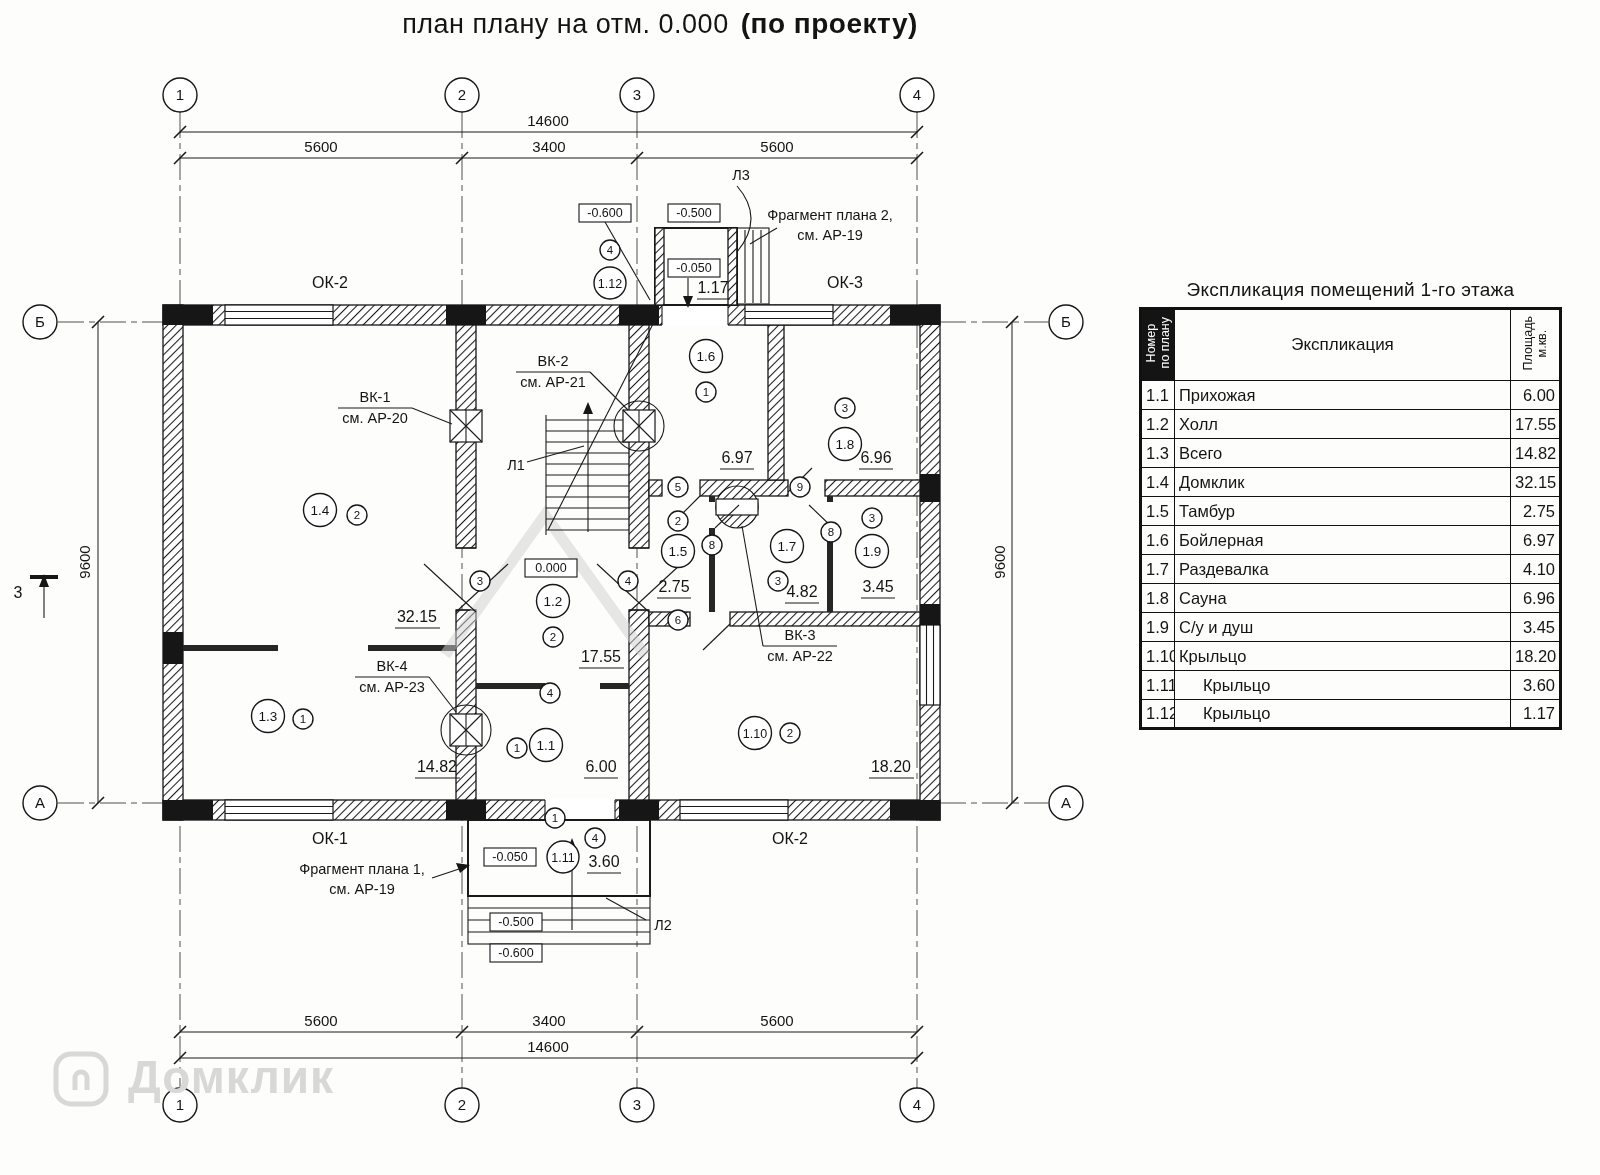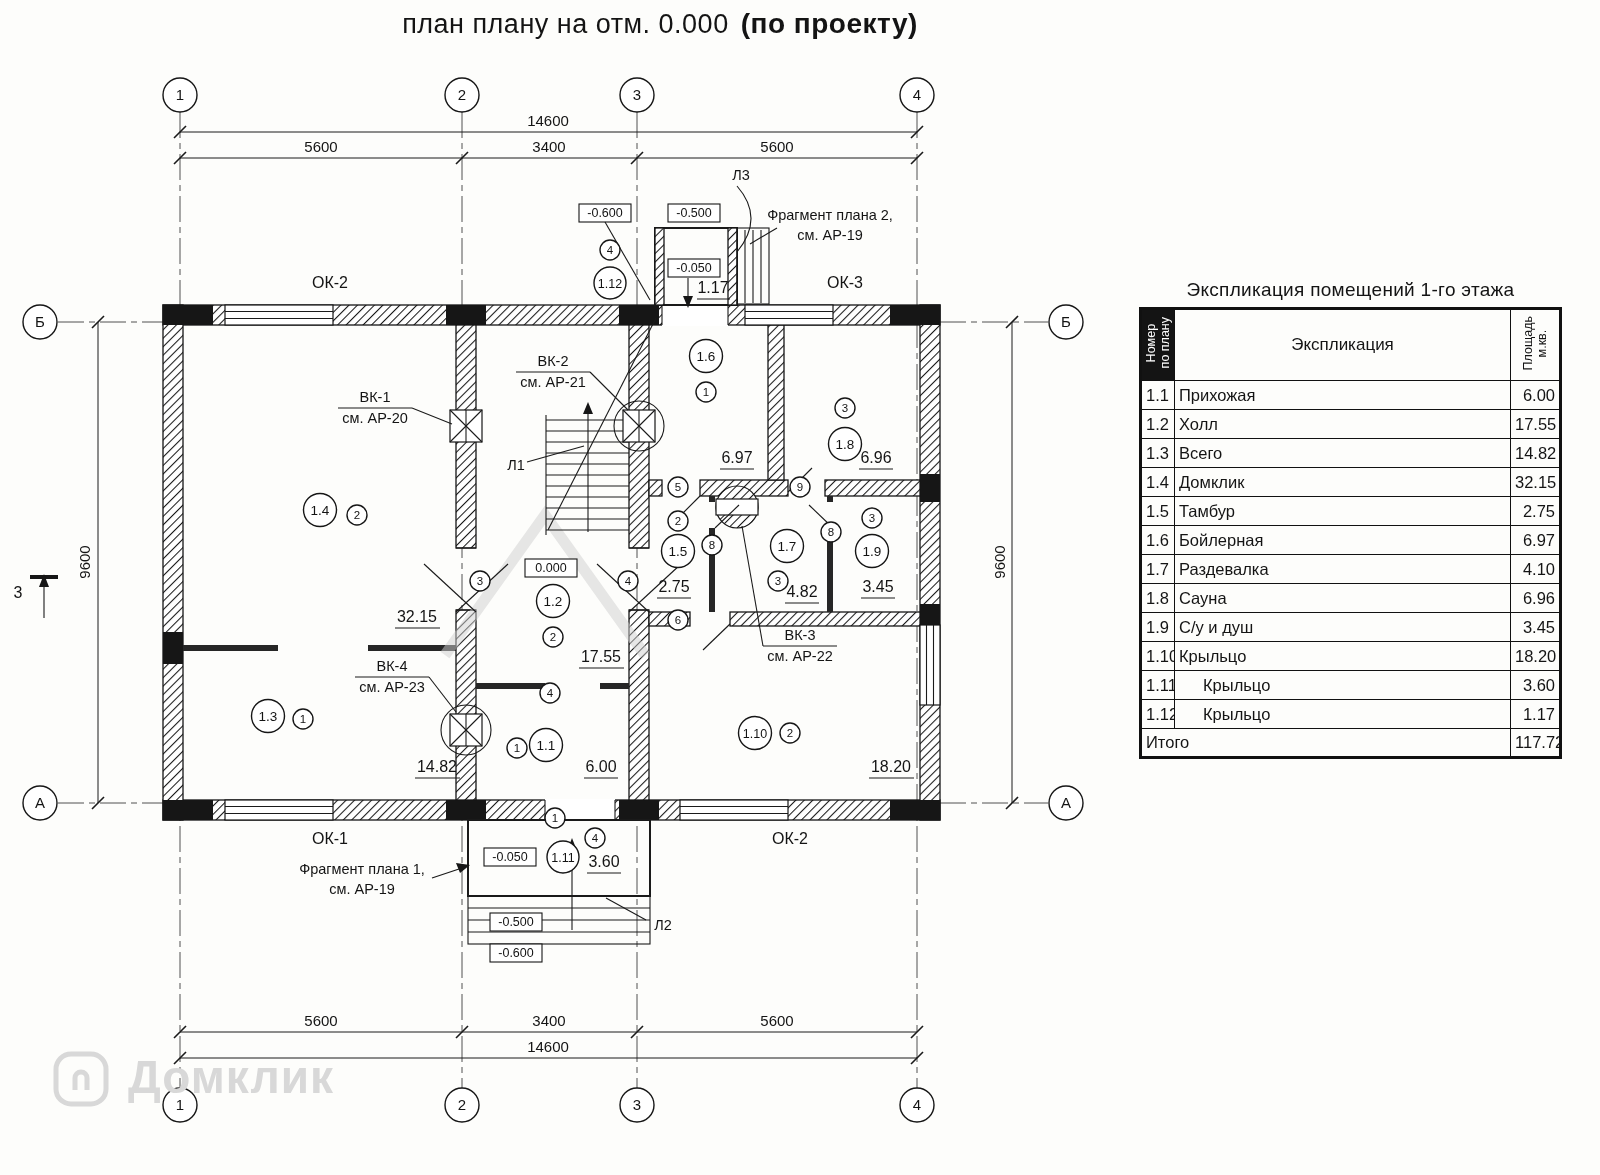--- a/index.html
+++ b/index.html
@@ -531,24 +531,20 @@
       <tr>
             <td class="td-num">1.11</td>
             <td class="td-name indent">Крыльцо</td>
             <td class="td-area">3.60</td>
           </tr>
       <tr>
             <td class="td-num">1.12</td>
             <td class="td-name indent">Крыльцо</td>
             <td class="td-area">1.17</td>
           </tr>
-      <tr>
-            <td class="td-merge" colspan="2">Итого</td>
-            <td class="td-area">117.72</td>
-          </tr>
     </tbody>
       </table>
   </div>
 
   <div class="brandmark">
     <svg width="58" height="58" viewBox="0 0 58 58">
       <rect x="4" y="4" width="50" height="50" rx="15" fill="none" stroke="#d8d8d8" stroke-width="5"></rect>
       <path d="M23,40 V28 a6,6 0 0 1 12,0 V40" fill="none" stroke="#d8d8d8" stroke-width="5"></path>
     </svg>
     <span class="wordmark">Домклик</span>

